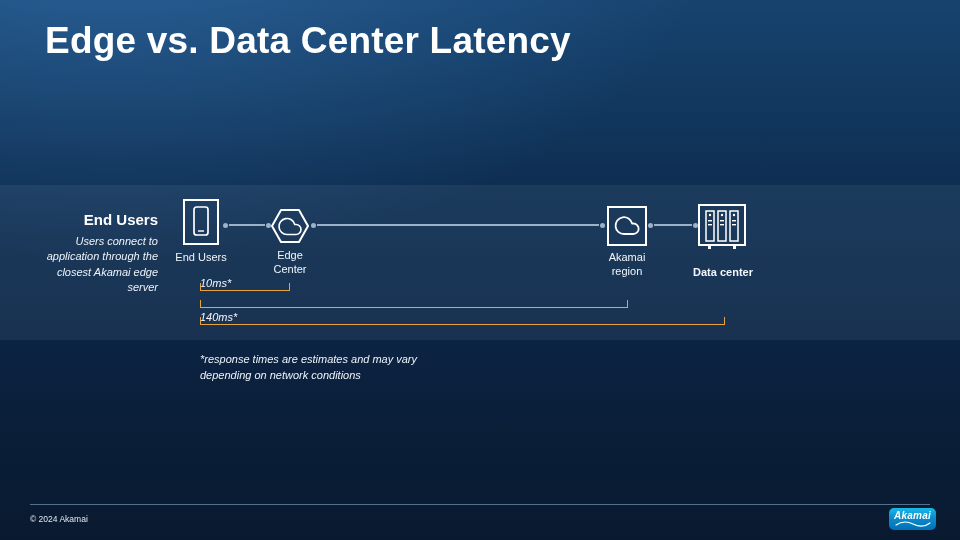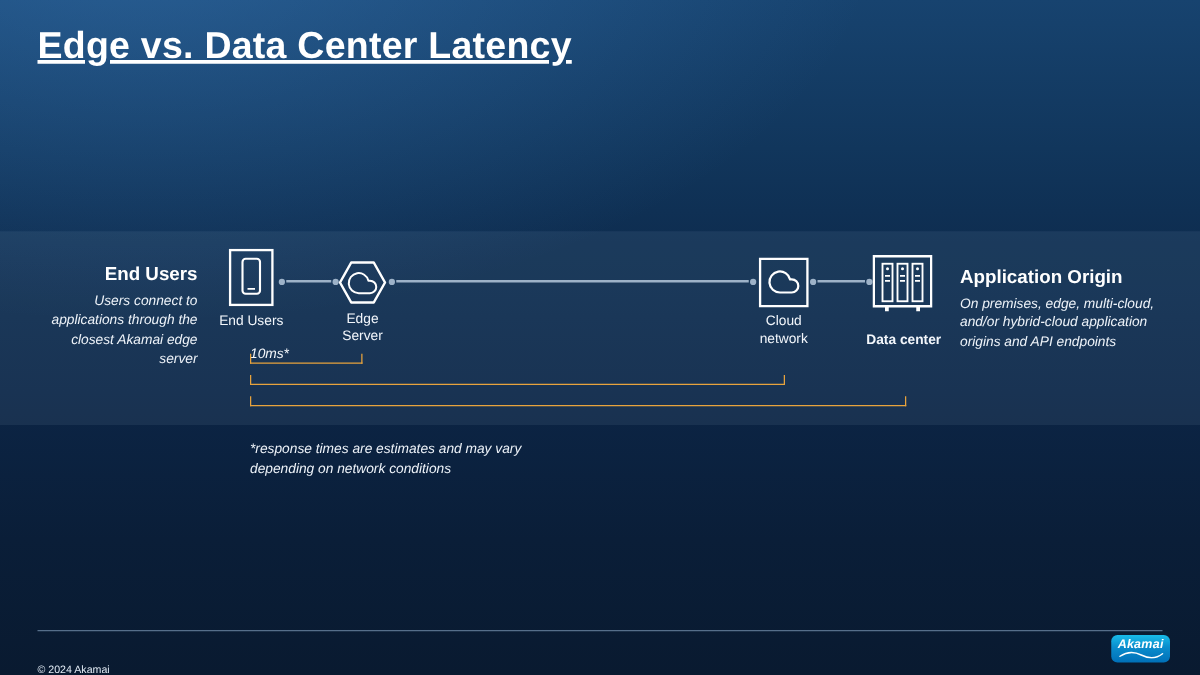--- a/index.html
+++ b/index.html
@@ -19,26 +19,25 @@
 
   .diagram-band {
     position: absolute;
     left: 0; right: 0;
     top: 185px; height: 155px;
     background: rgba(170, 197, 226, 0.09);
   }
 
   .slide-title {
     position: absolute;
-    left: 30px; top: 20px;
-    font-size: 30px;
+    left: 45px; top: 20px;
+    font-size: 37px;
     font-weight: bold;
     letter-spacing: 0.2px;
     color: #ffffff;
-    text-decoration: underline;
   }
 
   .side-panel { position: absolute; }
   .side-panel .panel-heading { font-size: 15px; font-weight: bold; margin-bottom: 6px; }
   .side-panel .panel-desc { font-size: 11px; font-style: italic; line-height: 1.4; color: #eef3f9; }
 
   .left-panel  { left: 36px;  top: 211px; width: 122px; text-align: right; }
   .right-panel { left: 768px; top: 213px; width: 164px; text-align: left; }
 
   .node-icon { position: absolute; }
@@ -93,21 +92,21 @@
   }
 
   .footer-divider {
     position: absolute;
     left: 30px; top: 504px;
     width: 900px; height: 1px;
     background: rgba(150, 180, 212, 0.55);
   }
   .copyright {
     position: absolute;
-    left: 30px; top: 530px;
+    left: 30px; top: 514px;
     font-size: 8.5px;
     color: #dfe8f2;
     text-align: right;
   }
 
   .akamai-logo {
     position: absolute;
     right: 24px; top: 508px;
     width: 47px; height: 22px;
     border-radius: 5px;
@@ -131,60 +130,56 @@
 <body>
 
 <div class="slide">
 
   <div class="diagram-band"></div>
 
   <h1 class="slide-title">Edge vs. Data Center Latency</h1>
 
   <div class="side-panel left-panel">
     <div class="panel-heading">End Users</div>
-    <div class="panel-desc">Users connect to applications through the closest Akamai edge server</div>
-  </div>
-
-  <div class="side-panel right-panel">
-    <div class="panel-heading">Application Origin</div>
-    <div class="panel-desc">On premises, edge, multi-cloud, and/or hybrid-cloud application origins and API endpoints</div>
-  </div>
+    <div class="panel-desc">Users connect to application through the closest Akamai edge server</div>
+  </div>
+
 
   <div class="node-icon" style="left:183px; top:199px;">
     <svg width="36" height="46" viewBox="0 0 36 46">
       <rect x="1" y="1" width="34" height="44" fill="none" stroke="#ffffff" stroke-width="2"></rect>
       <rect x="11" y="8" width="14" height="28" rx="2.5" fill="none" stroke="#ffffff" stroke-width="1.7"></rect>
       <line x1="15" y1="32" x2="21" y2="32" stroke="#ffffff" stroke-width="1.4"></line>
     </svg>
   </div>
   <div class="node-label" style="left:159px; top:251px; width:84px;">End Users</div>
 
   <div class="connector" style="left:229px; width:36px;"></div>
 
   <div class="node-icon" style="left:270px; top:208px;">
     <svg width="40" height="36" viewBox="0 0 40 36">
       <polygon points="11,2 29,2 38,18 29,34 11,34 2,18" fill="none" stroke="#ffffff" stroke-width="2" stroke-linejoin="round"></polygon>
       <g transform="translate(8,6.5) scale(1.0)">
         <path d="M18 10h-1.26A8 8 0 1 0 9 20h9a5 5 0 0 0 0-10z" fill="none" stroke="#ffffff" stroke-width="1.6" stroke-linejoin="round"></path>
       </g>
     </svg>
   </div>
-  <div class="node-label" style="left:263px; top:249px; width:54px;">Edge Server</div>
+  <div class="node-label" style="left:263px; top:249px; width:54px;">Edge Center</div>
 
   <div class="connector" style="left:317px; width:282px;"></div>
 
   <div class="node-icon" style="left:607px; top:206px;">
     <svg width="40" height="40" viewBox="0 0 40 40">
       <rect x="1" y="1" width="38" height="38" fill="none" stroke="#ffffff" stroke-width="2"></rect>
       <g transform="translate(7.5,7) scale(1.05)">
         <path d="M18 10h-1.26A8 8 0 1 0 9 20h9a5 5 0 0 0 0-10z" fill="none" stroke="#ffffff" stroke-width="1.7" stroke-linejoin="round"></path>
       </g>
     </svg>
   </div>
-  <div class="node-label" style="left:600px; top:251px; width:54px;">Cloud network</div>
+  <div class="node-label" style="left:600px; top:251px; width:54px;">Akamai region</div>
 
   <div class="connector" style="left:654px; width:38px;"></div>
 
   <div class="node-icon" style="left:698px; top:204px;">
     <svg width="48" height="46" viewBox="0 0 48 46">
       <rect x="1" y="1" width="46" height="40" fill="none" stroke="#ffffff" stroke-width="2"></rect>
       <g stroke="#ffffff" stroke-width="1.5" fill="none">
         <rect x="8" y="7" width="8" height="30"></rect>
         <rect x="20" y="7" width="8" height="30"></rect>
         <rect x="32" y="7" width="8" height="30"></rect>
@@ -204,20 +199,21 @@
       </g>
     </svg>
   </div>
   <div class="node-label" style="left:681px; top:266px; width:84px;font-weight:bold;">Data center</div>
 
   <div class="bracket-label" style="left:200px; top:277px; width:90px;">10ms*</div>
   <div class="bracket" style="left:200px; top:283px; width:90px;"></div>
 
   <div class="bracket" style="left:200px; top:300px; width:428px;"></div>
 
+  <div class="bracket-label" style="left:200px; top:311px; width:525px;">140ms*</div>
   <div class="bracket" style="left:200px; top:317px; width:525px;"></div>
 
   <div class="footnote">*response times are estimates and may vary depending on network conditions</div>
 
   <div class="footer-divider"></div>
   <div class="copyright">© 2024 Akamai</div>
 
   <div class="akamai-logo">
     <span class="logo-text">Akamai</span>
     <svg width="38" height="7" viewBox="0 0 38 7">

